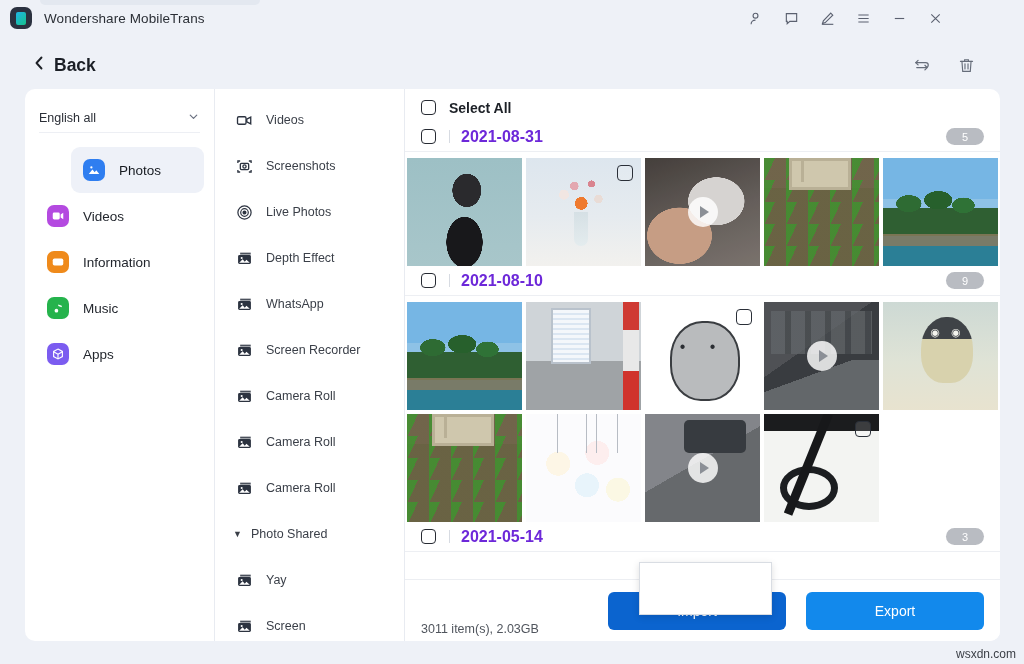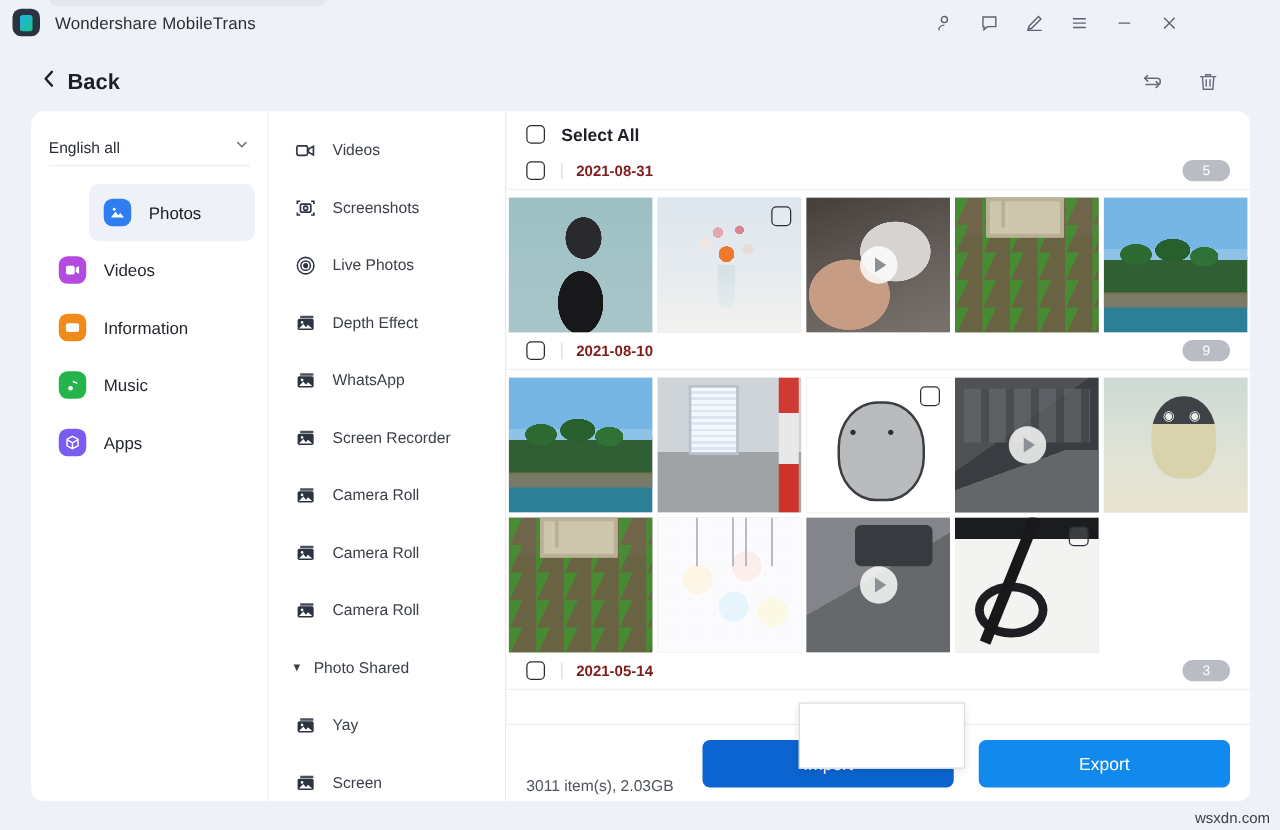--- a/index.html
+++ b/index.html
@@ -141,21 +141,21 @@
   .scrollarea { flex: 1 1 auto; overflow: hidden; position: relative; }
 
   .date-row {
     display: flex; align-items: center;
     height: 30px; padding: 0 16px;
     border-bottom: 1px solid #edeff3;
   }
   .date-row .sep {
     width:1px; height: 13px; background:#d7dbe2; margin: 0 11px 0 13px;
   }
-  .date-row .dt { font-size: 12px; font-weight: bold; color: #7f1d1d; }
+  .date-row .dt { font-size: 16px; font-weight: bold; color: #6d28d9; }
   .badge {
     margin-left: auto;
     min-width: 38px; height: 17px; border-radius: 9px;
     background: #b9bcc2; color: #fff;
     font-size: 11px; display: flex; align-items: center; justify-content: center;
   }
 
   .cb {
     width: 15px; height: 15px; border-radius: 4px;
     border: 1.6px solid #272b33; background: #fff; flex: none;
@@ -335,21 +335,21 @@
   
   .footer {
     flex: none; height: 62px;
     border-top: 1px solid #eceef2;
     display: flex; align-items: center; padding: 0 16px;
     background:#fff;
   }
   .count { font-size: 12.5px; color: #50555d; margin-top: 36px; }
   .btns { margin-left: auto; display: flex; gap: 20px; }
   .btn {
-    width: 201px; height: 38px; border-radius: 6px;
+    width: 178px; height: 38px; border-radius: 6px;
     border: none; color: #fff; font-size: 14px;
     font-family: "Liberation Sans", sans-serif;
     cursor: default;
     display: flex; align-items: center; justify-content: center;
   }
 
   
   .ctxmenu {
     position: absolute; left: 639px; top: 562px;
     width: 133px; height: 53px;

